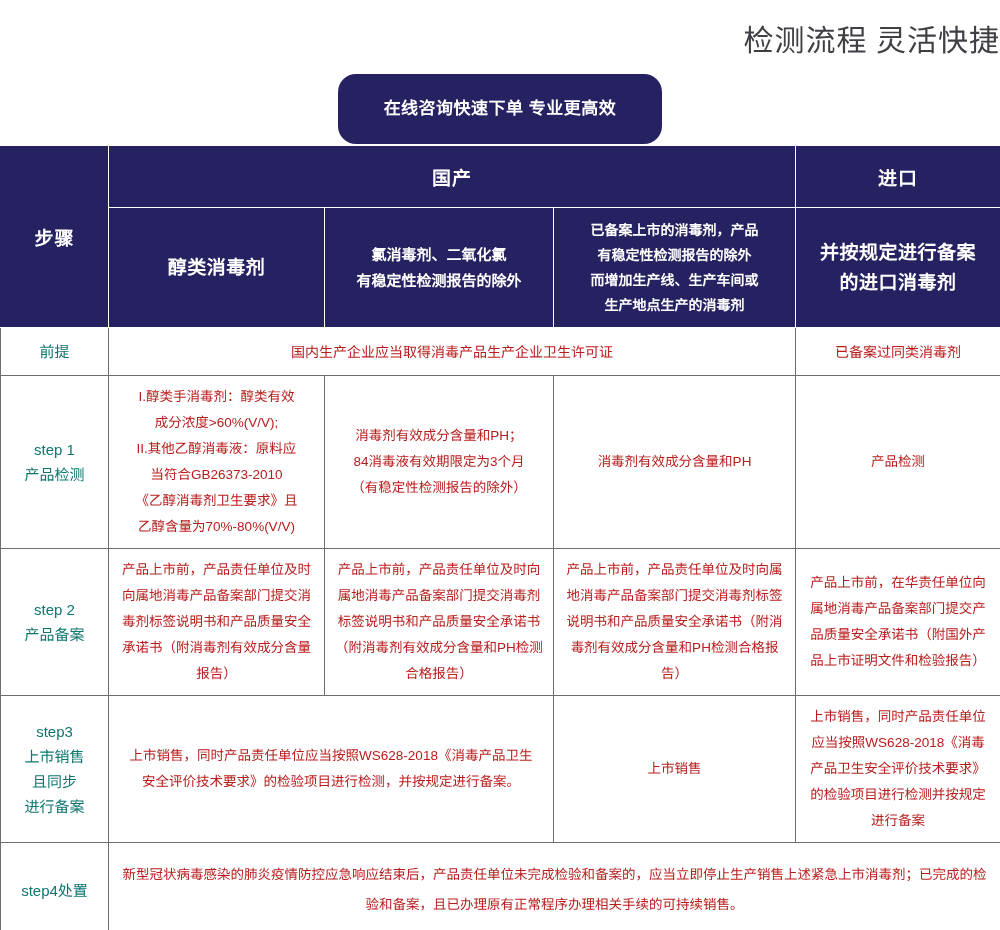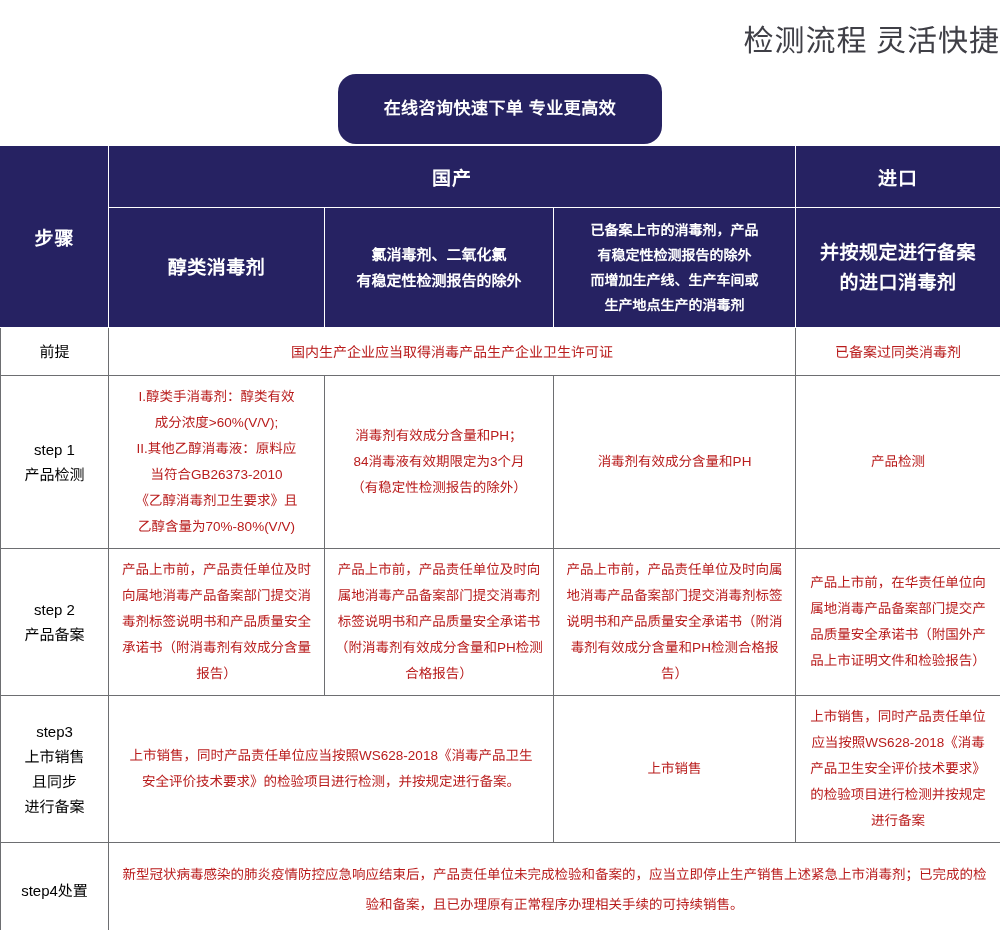--- a/index.html
+++ b/index.html
@@ -122,21 +122,21 @@
     line-height: 26px;
     text-align: center;
   }
   .bd-left {
     text-align: left;
   }
   .step-label {
     font-size: 15px;
     line-height: 25px;
     text-align: center;
-    color: #000000;
+    color: #0f766e;
   }
   .r-premise { height: 48px; }
   .r-step1   { height: 155px; }
   .r-step2   { height: 133px; }
   .r-step3   { height: 142px; }
   .r-step4   { height: 95px; }
 
   .premise-txt { font-size: 14px; }
   .step4-txt {
     text-align: left;

